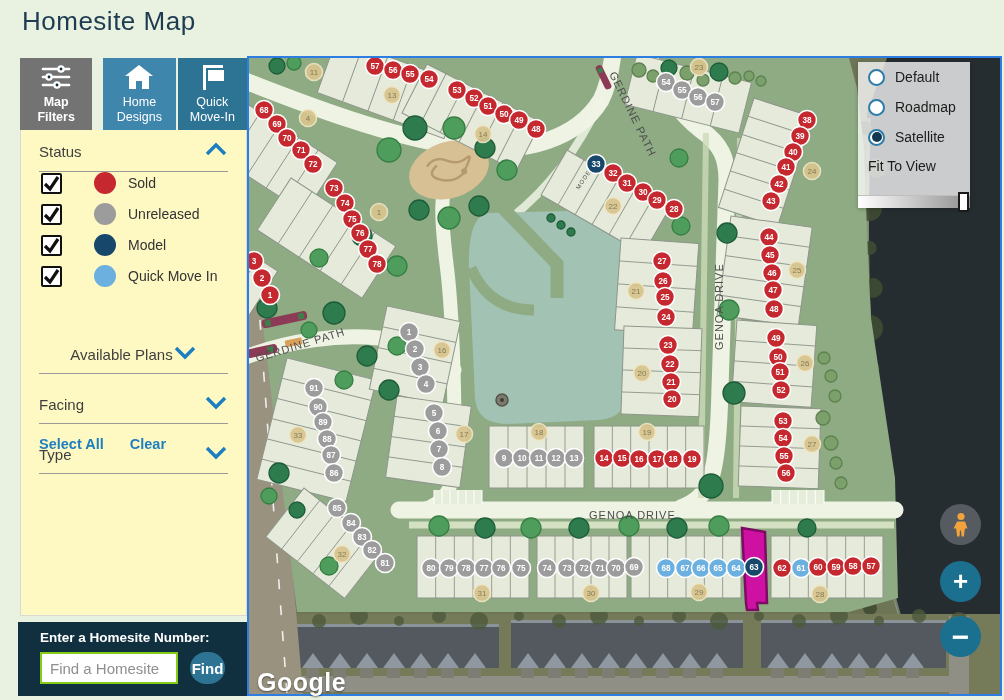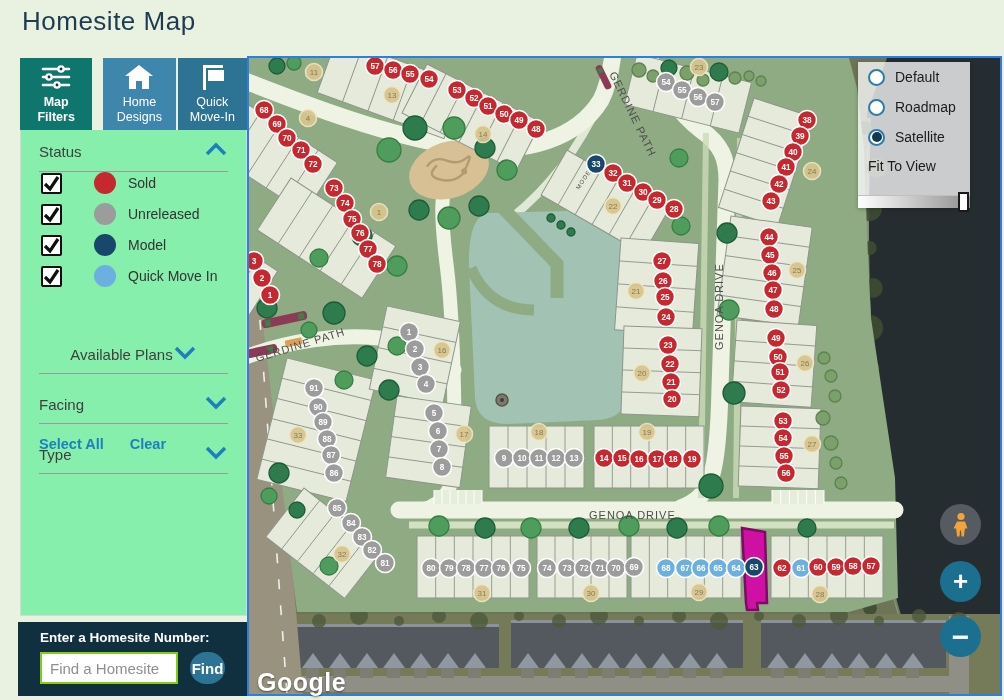--- a/index.html
+++ b/index.html
@@ -6,28 +6,28 @@
   html,body { width:1004px; height:700px; }
   body { font-family:"Liberation Sans", sans-serif; background:#e9f1e0; position:relative; overflow:hidden; }
 
   
   .page-title { position:absolute; left:22px; top:6px; font-size:26px; font-weight:500; letter-spacing:.5px; color:#1d3b51; }
 
   
   .tabs { position:absolute; left:20px; top:58px; width:227px; display:flex; }
   .tab { height:72px; color:#fff; display:flex; flex-direction:column; align-items:center; justify-content:center; cursor:pointer; text-align:center; }
   .tab .tlabel { font-size:12.5px; line-height:1.15; margin-top:5px; width:62px; }
-  .tab-0 { width:75px; background:#0f766e; margin-right:11px; }
+  .tab-0 { width:75px; background:#737373; margin-right:11px; }
   .tab-0 .tlabel { font-weight:bold; }
   .tab-1 { width:75px; background:#3e86ac; margin-right:2px; }
   .tab-2 { width:72px; background:#2d7394; }
   .ticon { height:26px; display:flex; align-items:center; }
 
   
-  .filter-panel { position:absolute; left:20px; top:130px; width:227px; height:486px; background:#86efac; border:1px solid #d8d8d8; border-top:none; }
+  .filter-panel { position:absolute; left:20px; top:130px; width:227px; height:486px; background:#fef9c3; border:1px solid #d8d8d8; border-top:none; }
   .sec-head { position:absolute; left:18px; right:18px; display:flex; justify-content:space-between; align-items:center; color:#3f3f3f; font-size:15px; cursor:pointer; }
   .divider { position:absolute; left:18px; right:18px; border-bottom:1px solid #9a9a9a; }
   .opt-row { position:absolute; left:20px; display:flex; align-items:center; height:24px; }
   .cbx { width:21px; height:21px; background:#fff; border:2px solid #101010; border-radius:2px; position:relative; cursor:pointer; flex:none; }
   .dot { width:22px; height:22px; border-radius:50%; margin-left:32px; flex:none; }
   .opt-label { font-size:14px; color:#333; margin-left:12px; white-space:nowrap; }
   .links { position:absolute; left:18px; top:306px; font-size:14.5px; font-weight:bold; color:#1d7fc0; }
   .links span { cursor:pointer; }
   .links .clear { margin-left:22px; }
 

